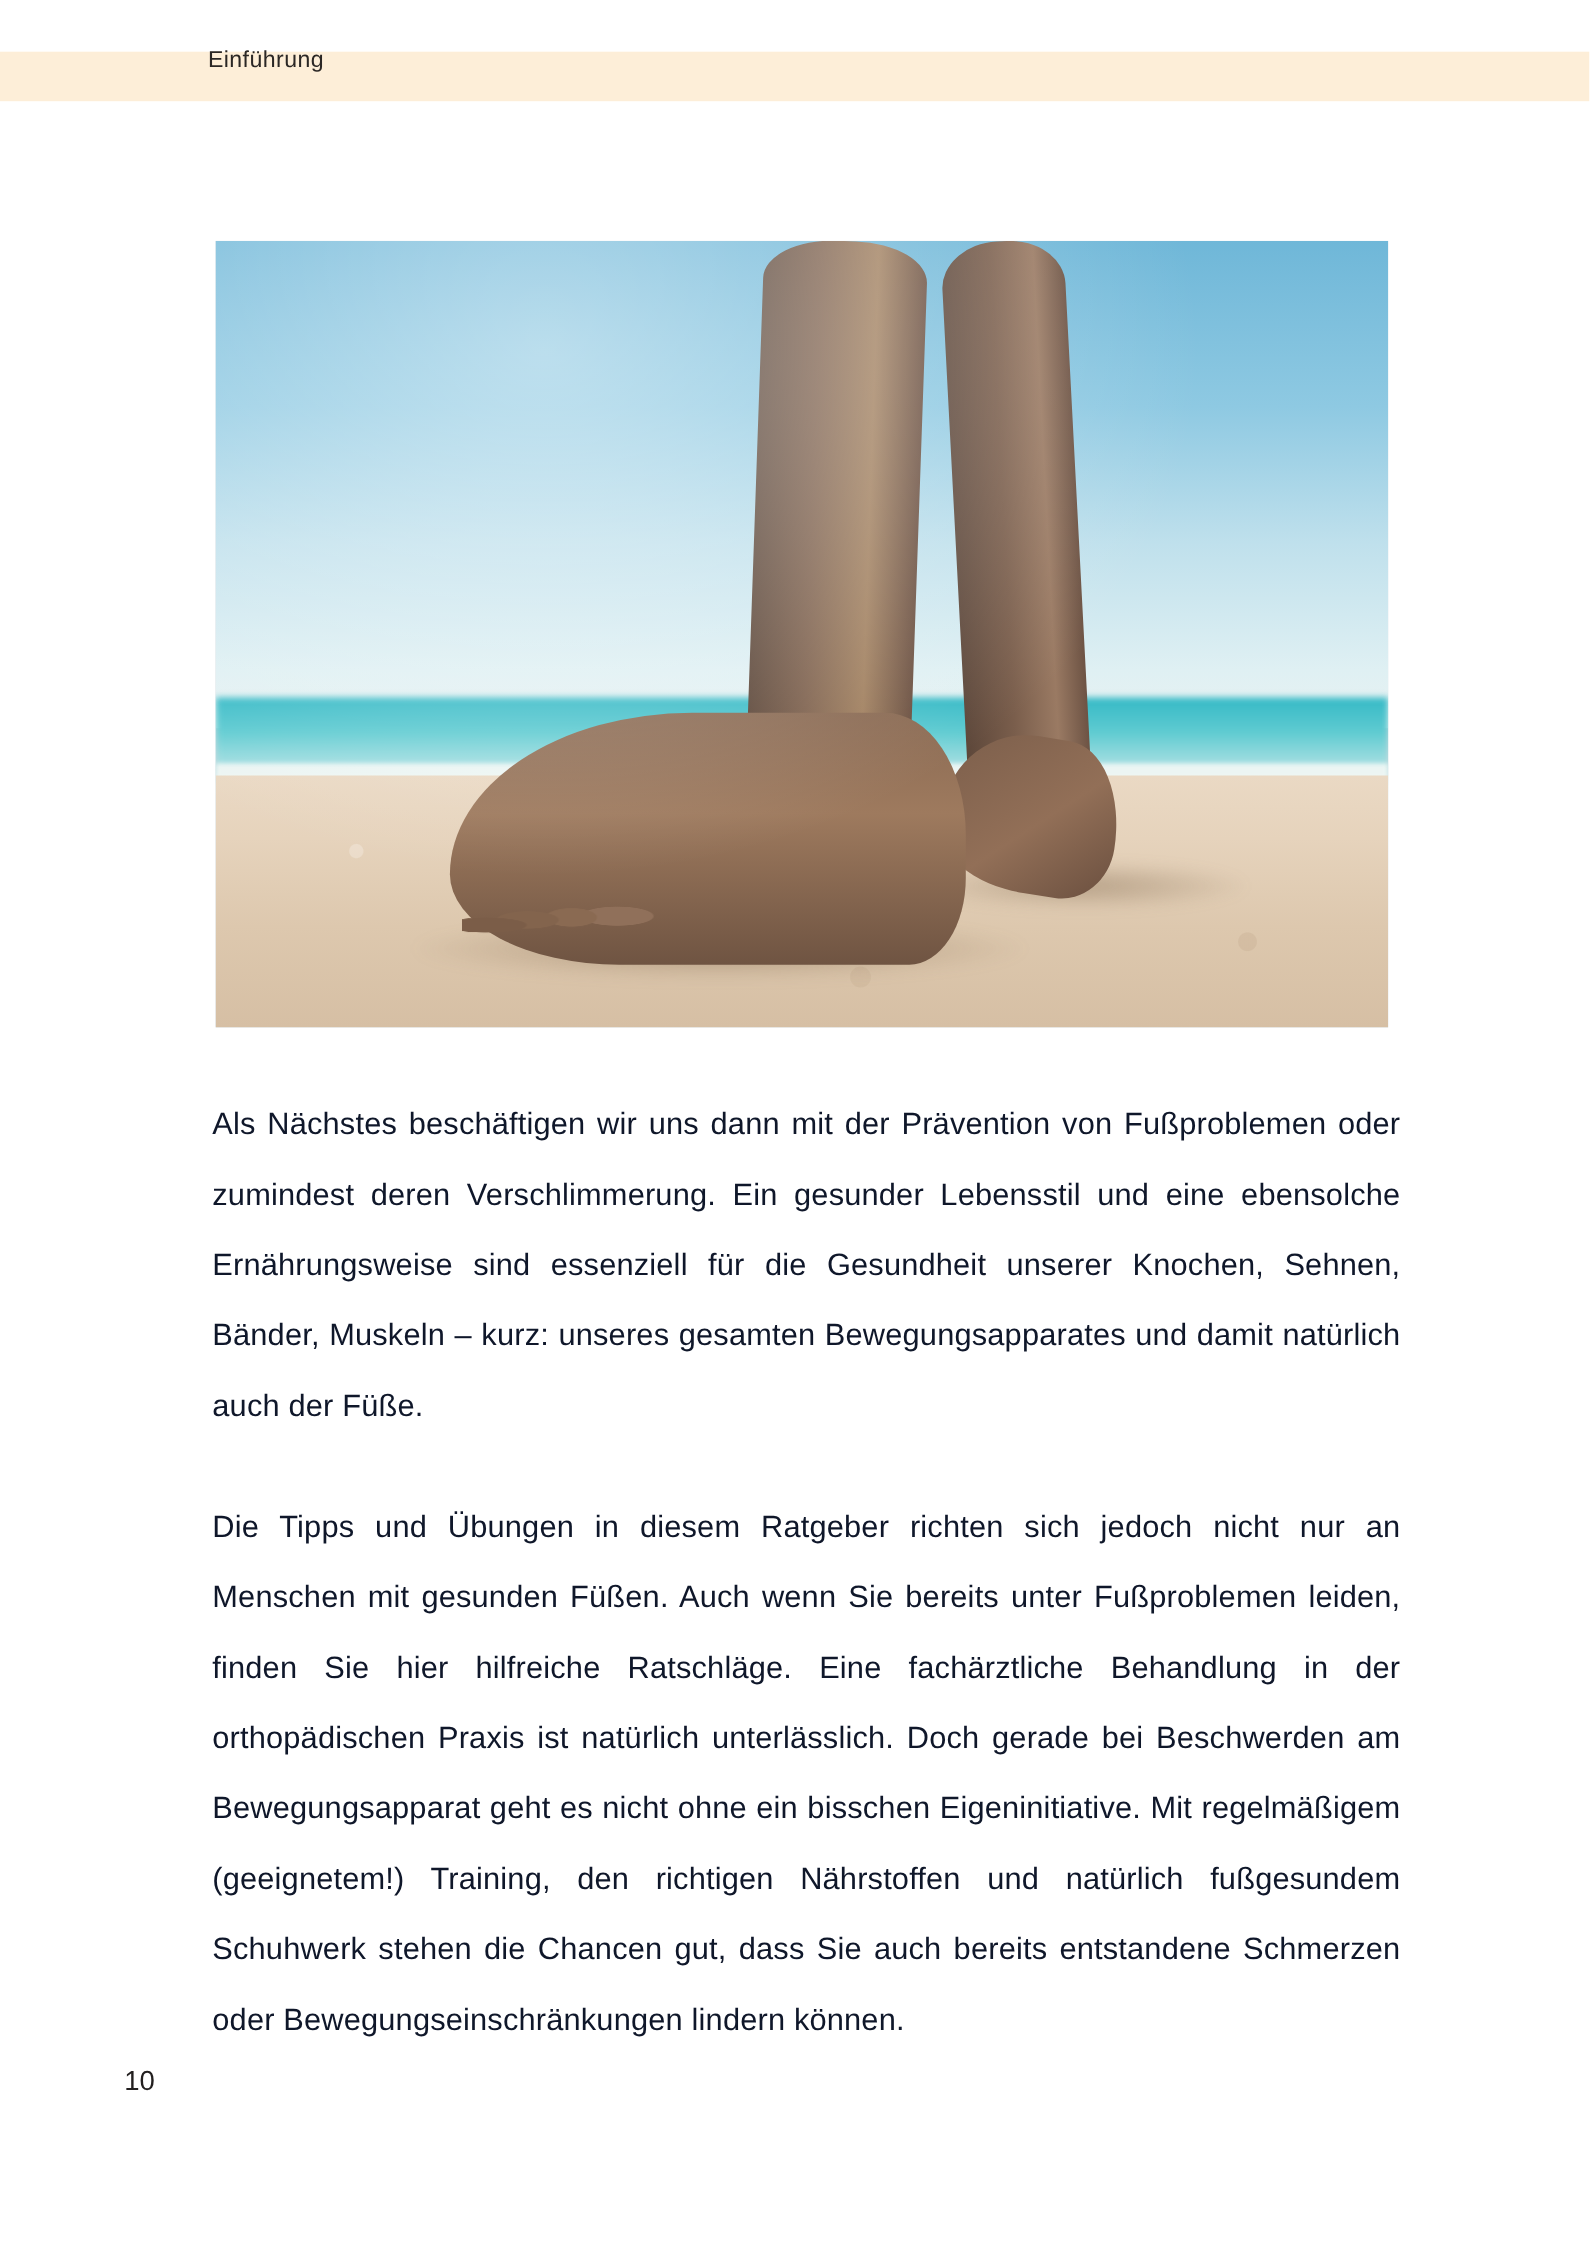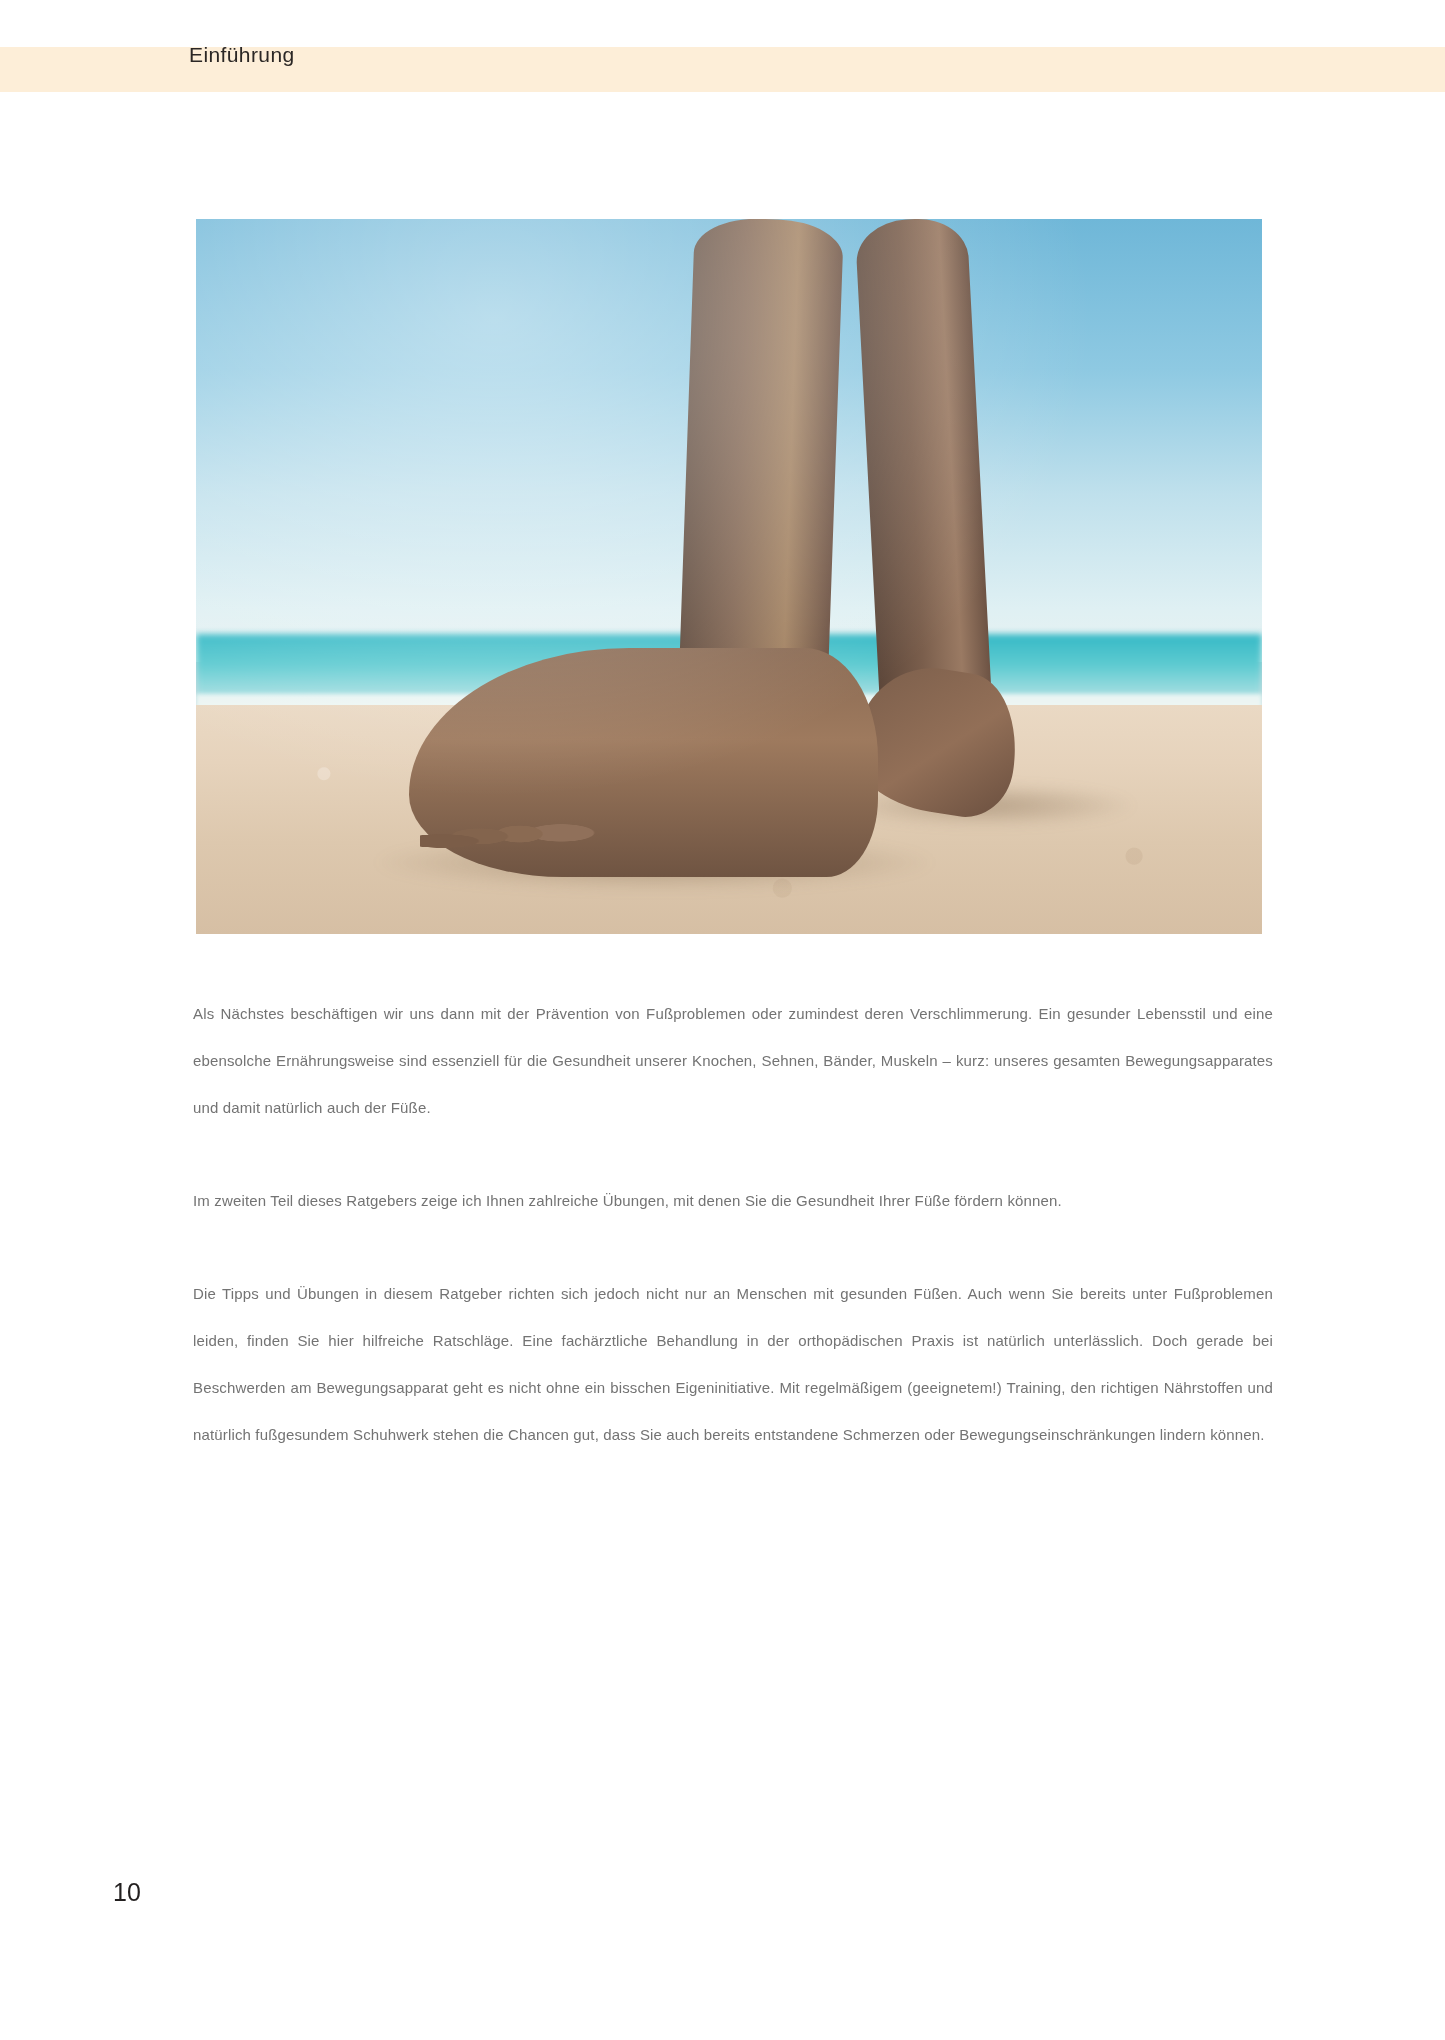--- a/index.html
+++ b/index.html
@@ -148,24 +148,24 @@
 
   
   .body-text {
     position: absolute;
     left: 193px;
     top: 990px;
     width: 1080px;
   }
   .body-text p {
     margin: 0 0 46px 0;
-    font-size: 15px;
-    line-height: 47px;
+    font-size: 28px;
+    line-height: 64px;
     letter-spacing: 0.15px;
-    color: #737373;
+    color: #0f172a;
     text-align: justify;
     text-justify: inter-word;
   }
   .body-text p:last-child { margin-bottom: 0; }
 
   
   .folio {
     position: absolute;
     left: 113px;
     top: 1878px;
@@ -192,19 +192,18 @@
     <div class="foot-back"></div>
     <div class="shadow-front"></div>
     <div class="leg-front"></div>
     <div class="foot-front"></div>
     <div class="toes"></div>
     <div class="ph-haze"></div>
   </div>
 
   <div class="body-text">
     <p>Als Nächstes beschäftigen wir uns dann mit der Prävention von Fußproblemen oder zumindest deren Verschlimmerung. Ein gesunder Lebensstil und eine ebensolche Ernährungsweise sind essenziell für die Gesundheit unserer Knochen, Sehnen, Bänder, Muskeln – kurz: unseres gesamten Bewegungsapparates und damit natürlich auch der Füße.</p>
-    <p>Im zweiten Teil dieses Ratgebers zeige ich Ihnen zahlreiche Übungen, mit denen Sie die Gesundheit Ihrer Füße fördern können.</p>
     <p>Die Tipps und Übungen in diesem Ratgeber richten sich jedoch nicht nur an Menschen mit gesunden Füßen. Auch wenn Sie bereits unter Fußproblemen leiden, finden Sie hier hilfreiche Ratschläge. Eine fachärztliche Behandlung in der orthopädischen Praxis ist natürlich unterlässlich. Doch gerade bei Beschwerden am Bewegungsapparat geht es nicht ohne ein bisschen Eigeninitiative. Mit regelmäßigem (geeignetem!) Training, den richtigen Nährstoffen und natürlich fußgesundem Schuhwerk stehen die Chancen gut, dass Sie auch bereits entstandene Schmerzen oder Bewegungseinschränkungen lindern können.</p>
   </div>
 
   <div class="folio">10</div>
 
 </div>
 
 </body></html>

